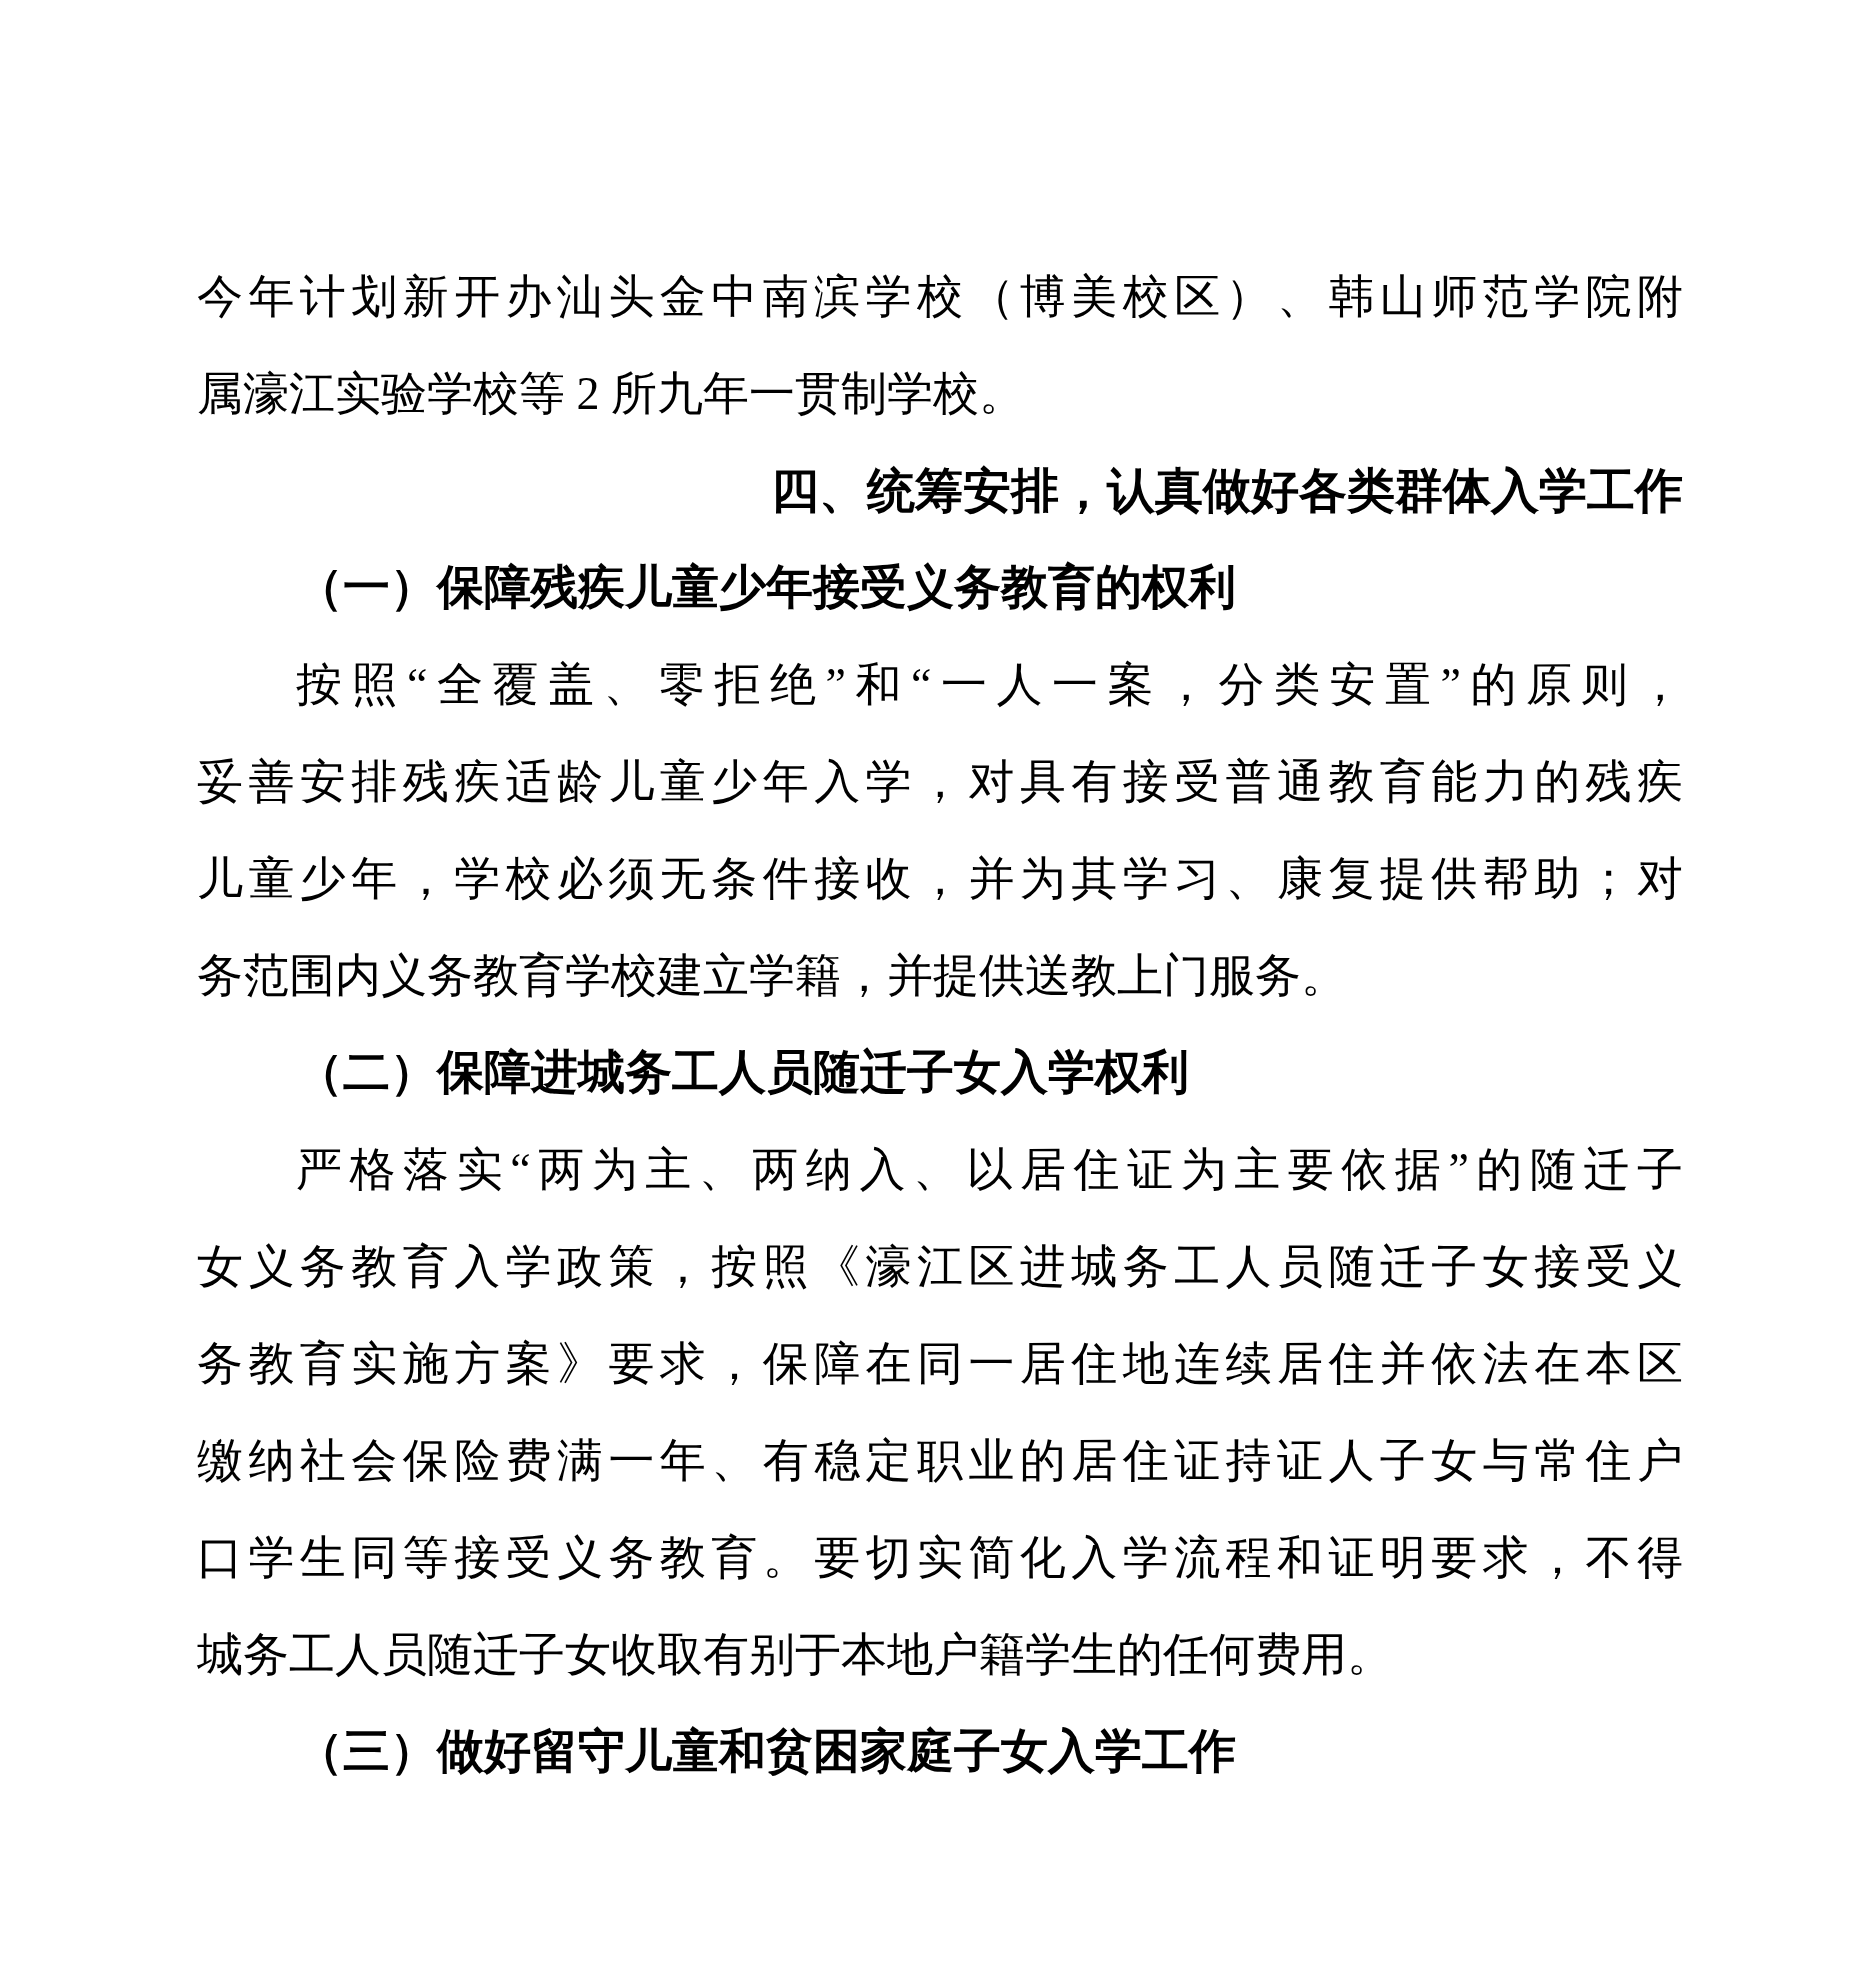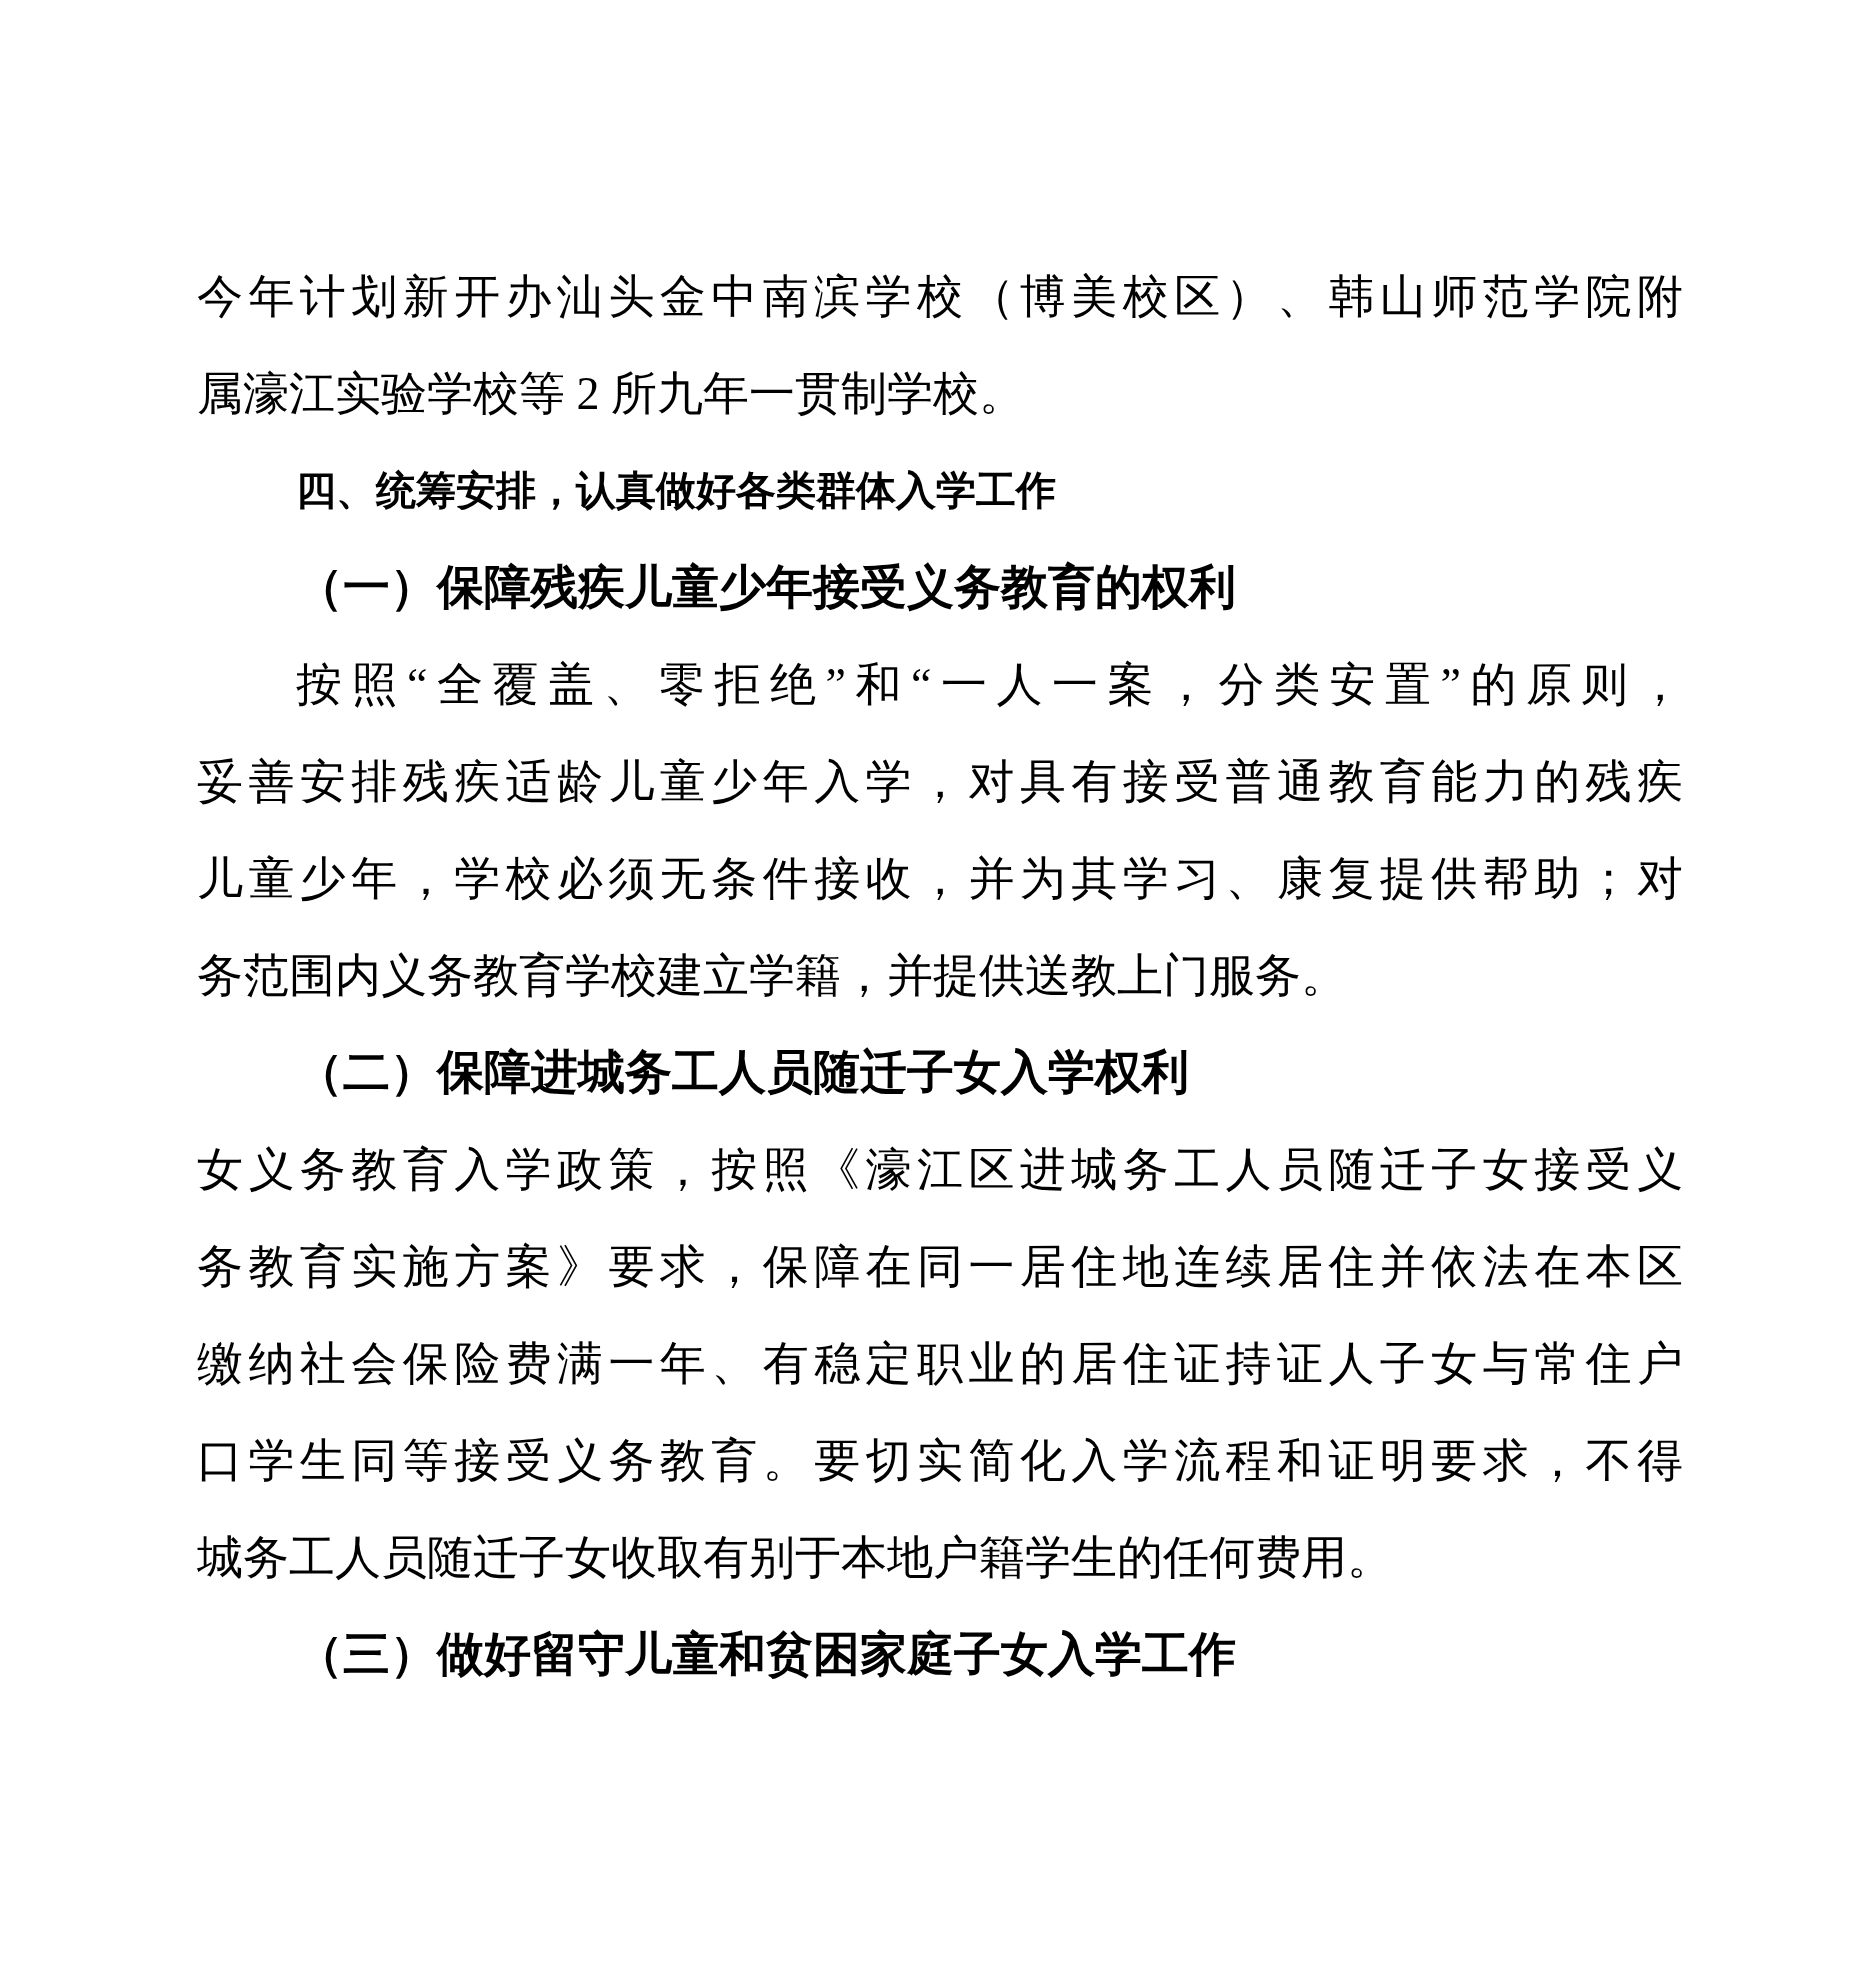--- a/index.html
+++ b/index.html
@@ -35,21 +35,22 @@
     text-align-last: justify;
   }
   
   .indent {
     padding-left: 99px;
   }
   
   .head {
     font-family: "Liberation Sans", "DejaVu Sans", sans-serif;
     font-weight: 700;
-    font-size: 40px;
+    font-size: 48px;
+    text-align: right;
   }
   
   .sub {
     font-weight: 600;
     font-size: 47px;
   }
 </style>
 </head>
 <body>
 
@@ -57,20 +58,21 @@
   <div class="content">
     <div class="line b stretch">今年计划新开办汕头金中南滨学校（博美校区）、韩山师范学院附</div>
     <div class="line b">属濠江实验学校等 2 所九年一贯制学校。</div>
     <div class="line head indent">四、统筹安排，认真做好各类群体入学工作</div>
     <div class="line sub indent">（一）保障残疾儿童少年接受义务教育的权利</div>
     <div class="line b stretch indent">按照“全覆盖、零拒绝”和“一人一案，分类安置”的原则，</div>
     <div class="line b stretch">妥善安排残疾适龄儿童少年入学，对具有接受普通教育能力的残疾</div>
     <div class="line b stretch">儿童少年，学校必须无条件接收，并为其学习、康复提供帮助；对</div>
     <div class="line b">务范围内义务教育学校建立学籍，并提供送教上门服务。</div>
     <div class="line sub indent">（二）保障进城务工人员随迁子女入学权利</div>
+    <div class="line b stretch indent">严格落实“两为主、两纳入、以居住证为主要依据”的随迁子</div>
     <div class="line b stretch">女义务教育入学政策，按照《濠江区进城务工人员随迁子女接受义</div>
     <div class="line b stretch">务教育实施方案》要求，保障在同一居住地连续居住并依法在本区</div>
     <div class="line b stretch">缴纳社会保险费满一年、有稳定职业的居住证持证人子女与常住户</div>
     <div class="line b stretch">口学生同等接受义务教育。要切实简化入学流程和证明要求，不得</div>
     <div class="line b">城务工人员随迁子女收取有别于本地户籍学生的任何费用。</div>
     <div class="line sub indent">（三）做好留守儿童和贫困家庭子女入学工作</div>
 
   </div>
 
 </div>

